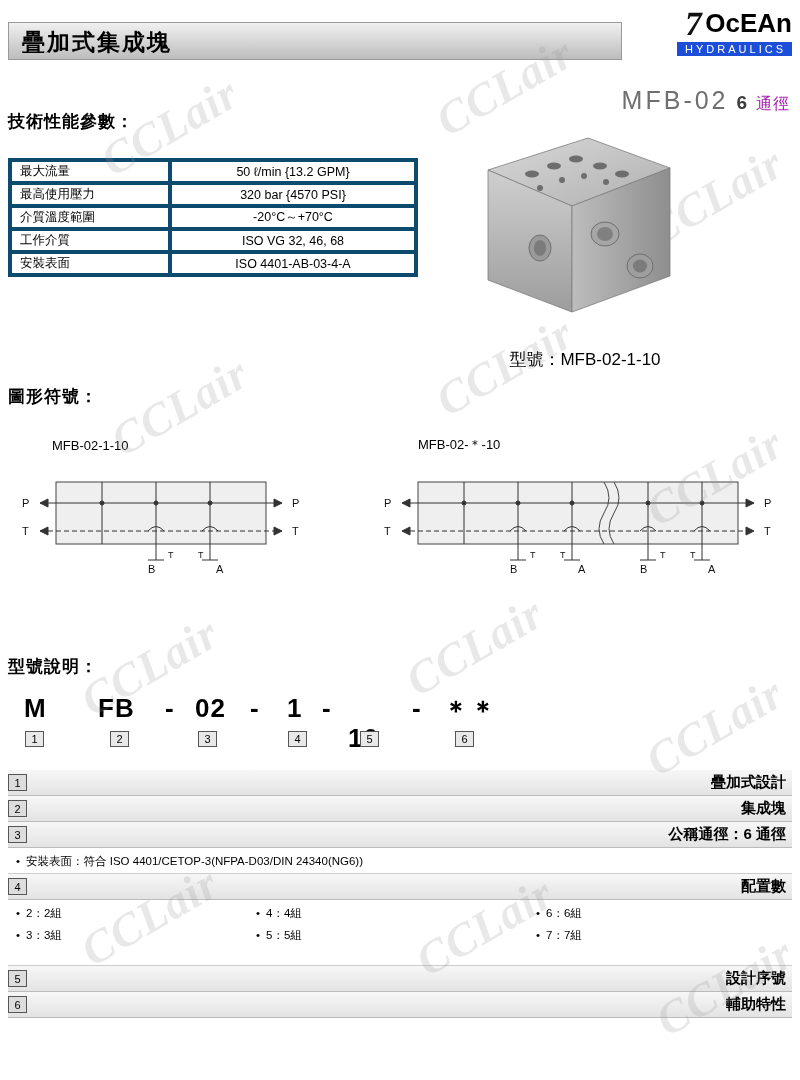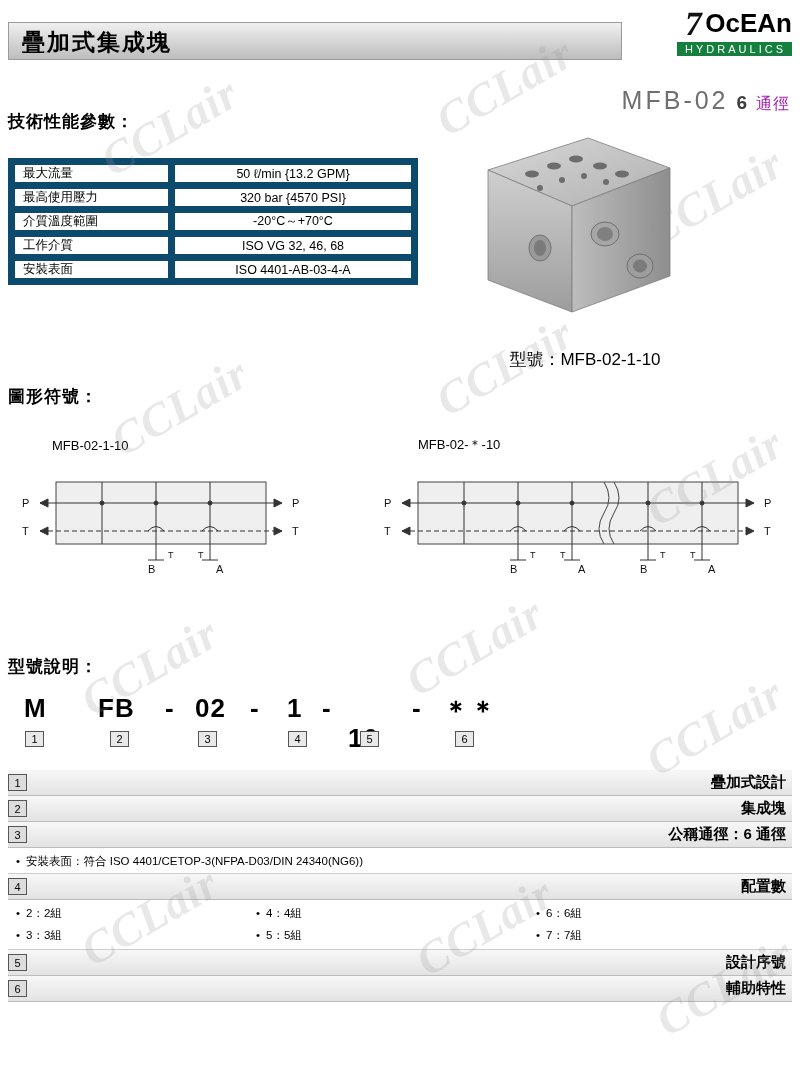--- a/index.html
+++ b/index.html
@@ -45,42 +45,42 @@
   }
   .logo-top { display:flex; align-items:center; justify-content:flex-end; gap:3px;}
   .logo-seven {
     font-family:"Liberation Serif", serif;
     font-size:34px; font-weight:bold; line-height:30px;
     color:#111; transform: skewX(-8deg);
   }
   .logo-word { font-size:26px; font-weight:bold; letter-spacing:0px; }
   .logo-sub {
     margin-top:1px;
-    background:#15803d; color:#fff; font-size:11px; letter-spacing:3px;
+    background:#1d4ed8; color:#fff; font-size:11px; letter-spacing:3px;
     padding:1px 6px 1px 8px; display:inline-block;
   }
 
   .model-line {
     position:absolute; right:10px; top:86px;
     font-size:25px; color:#6f6f6f; letter-spacing:1px;
   }
   .model-line .mfb { letter-spacing:3px; }
   .model-line .six { color:#3d3d3d; font-weight:bold; font-size:19px; }
   .model-line .tong { color:#a21caf; font-size:16px; }
 
   
   .sec-title { position:absolute; font-size:17px; font-weight:bold; letter-spacing:1px; }
 
   
   .spec {
     position:absolute; left:8px; top:158px; width:410px;
     border-collapse:collapse; font-size:12.5px;
   }
   .spec td {
-    border:7px solid #0c4a6e; height:23px; padding:0 8px;
+    border:4px solid #0c4a6e; height:23px; padding:0 8px;
   }
   .spec td.k { width:160px; }
   .spec td.v { text-align:center; }
 
   
   .prod { position:absolute; left:480px; top:130px; width:200px; height:200px; }
   .prod svg { display:block; }
   .prod-cap {
     position:absolute; left:430px; top:348px; width:310px;
     text-align:center; font-size:17px;
@@ -377,21 +377,21 @@
 
     <div class="exp-row plain">
       <span class="bullet-line" style="left:8px; top:6px;">安裝表面：符合 ISO 4401/CETOP-3(NFPA-D03/DIN 24340(NG6))</span>
     </div>
 
     <div class="exp-row">
       <span class="exp-badge">4</span>
       <span class="exp-text">配置數</span>
     </div>
 
-    <div class="exp-row plain" style="height:50px;">
+    <div class="exp-row plain" style="height:66px;">
       <span class="bullet-line" style="left:8px;   top:6px;">2：2組</span>
       <span class="bullet-line" style="left:248px; top:6px;">4：4組</span>
       <span class="bullet-line" style="left:528px; top:6px;">6：6組</span>
       <span class="bullet-line" style="left:8px;   top:28px;">3：3組</span>
       <span class="bullet-line" style="left:248px; top:28px;">5：5組</span>
       <span class="bullet-line" style="left:528px; top:28px;">7：7組</span>
     </div>
 
     <div class="exp-row">
       <span class="exp-badge">5</span>

